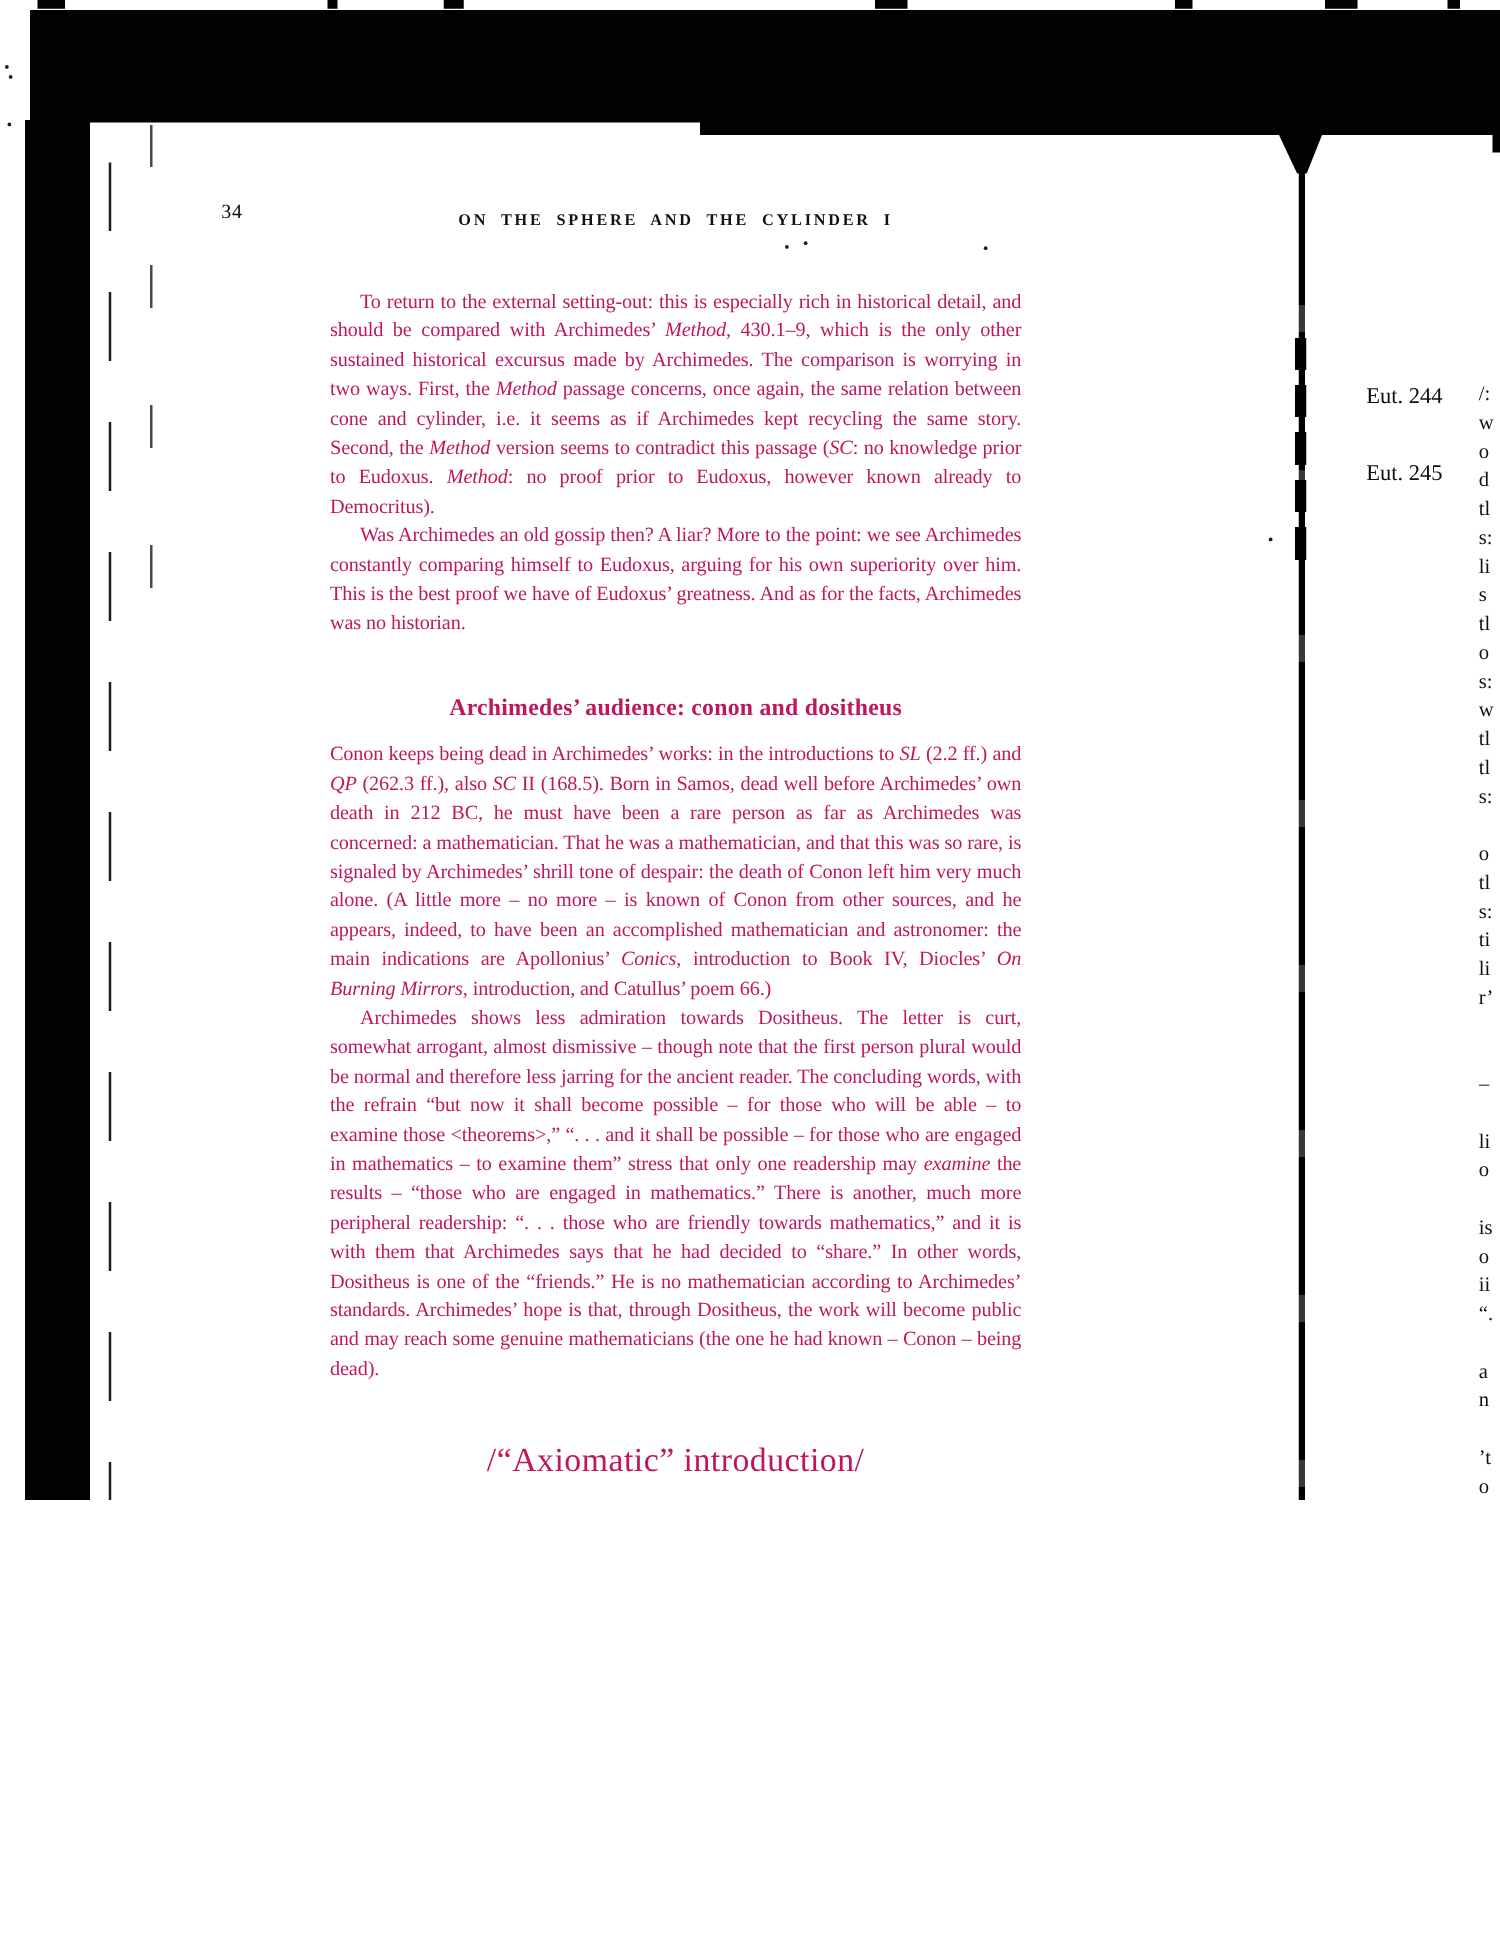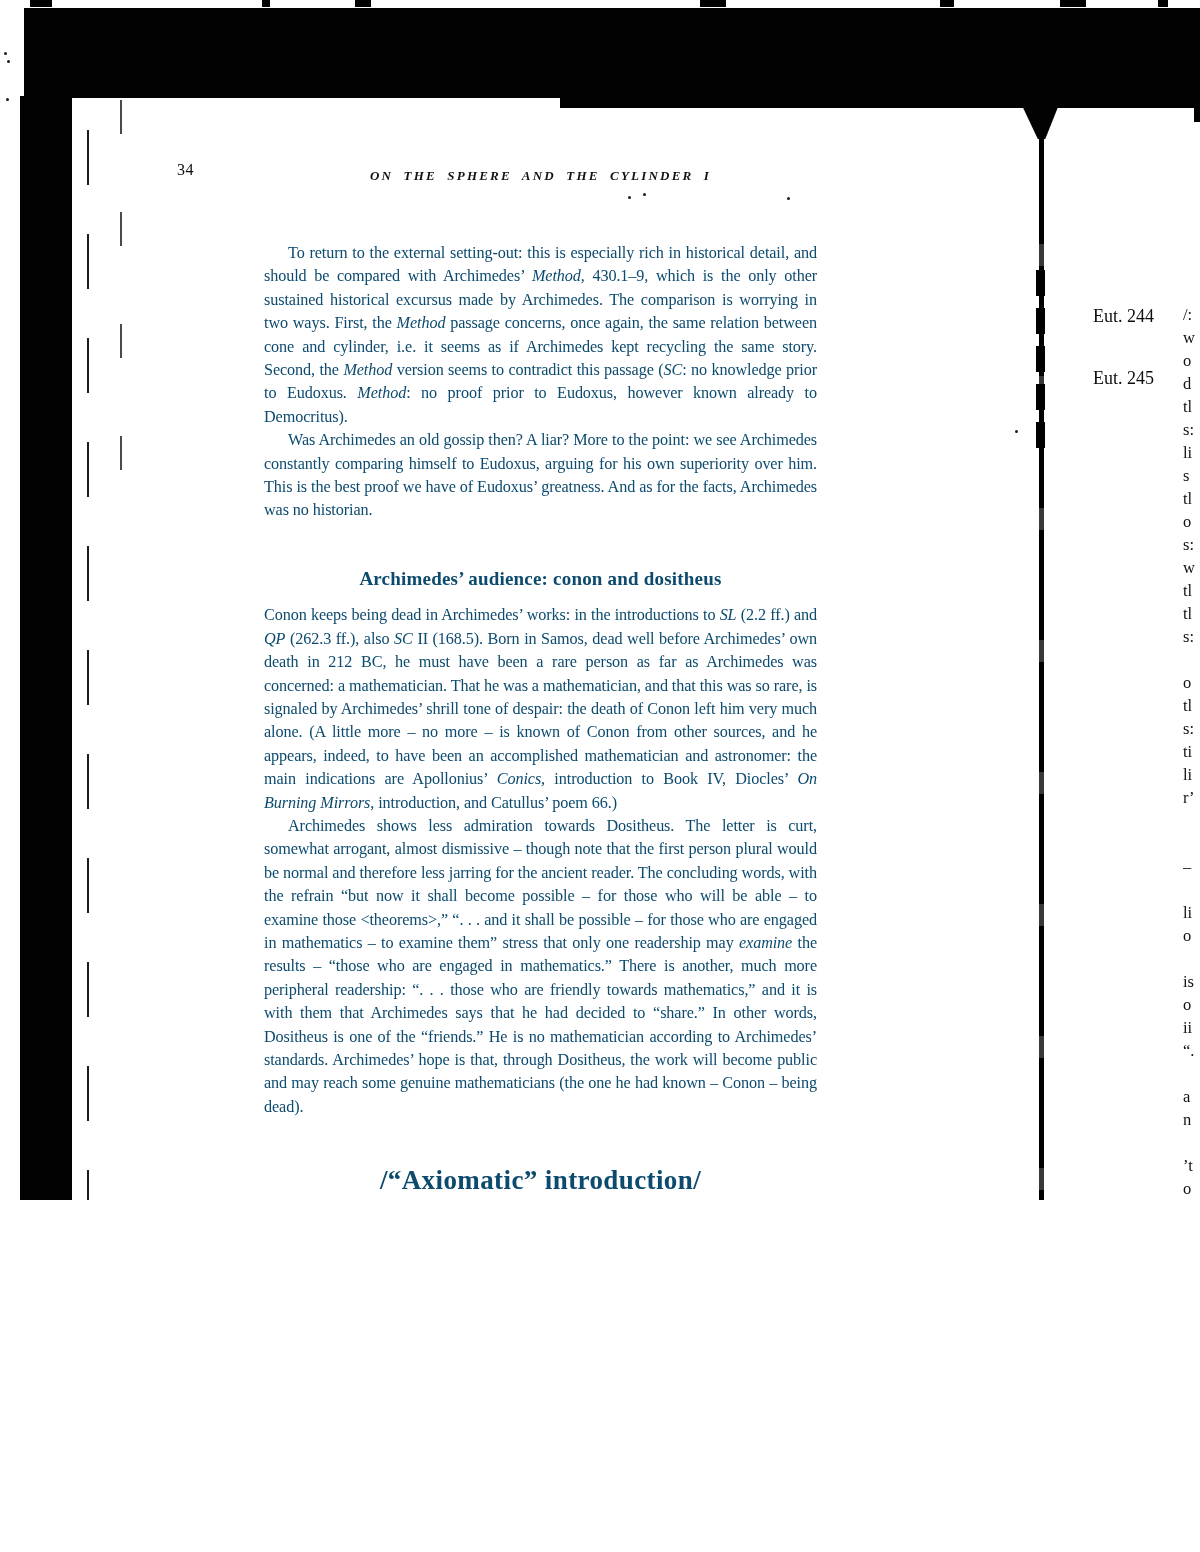--- a/index.html
+++ b/index.html
@@ -33,30 +33,30 @@
   .edge-line-c { left:110px; top:1402px; height:58px; background:#161616; }
   .diag-mark { position:absolute; left:90px; top:1447px; width:60px; height:3px;
            background:#0c0c0c; transform:rotate(9deg); }
   
   .speck { position:absolute; width:3px; height:3px; border-radius:50%; background:#1c1c1c; }
   .tick  { position:absolute; top:0; height:7px; background:#020202; }
   .tick-r{ position:absolute; left:1194px; top:108px; width:6px; height:14px; background:#020202; }
   
   .page-number { position:absolute; left:177px; top:161px; font-size:16px; letter-spacing:.5px; }
   .running-head { position:absolute; left:264px; top:168px; width:553px; text-align:center;
-           font-style:italic; font-size:13px; font-weight:bold; letter-spacing:2.2px; word-spacing:5px;
+           font-size:13px; font-weight:bold; letter-spacing:2.2px; word-spacing:5px;
            color:#121212; }
-  .text-column { position:absolute; left:264px; top:242px; width:553px;
+  .text-column { position:absolute; left:264px; top:230px; width:553px;
            font-size:16.2px; line-height:23.4px; text-align:justify; letter-spacing:-0.1px;
-           color:#0c4a6e; }
+           color:#be185d; }
   .para { margin:0; }
   .para.indent { text-indent:24px; }
   .section-heading { margin:44px 0 14px; font-size:19px; font-weight:bold;
            text-align:center; letter-spacing:.2px; }
-  .big-heading { margin:50px 0 32px; font-size:27px; font-weight:bold;
+  .big-heading { margin:50px 0 32px; font-size:27px; font-weight:normal;
            text-align:center; letter-spacing:.4px; }
   .shift-left { margin-left:-10px; width:563px; }
   .margin-note { position:absolute; left:1093px; font-size:18px; white-space:nowrap; }
   
   .edge-fragments { position:absolute; left:1183px; top:303px; width:17px;
            font-size:16.5px; line-height:23px; color:#111; overflow:hidden; }
   .edge-frag { height:23px; white-space:nowrap; }
 </style>
 </head>
 <body>

